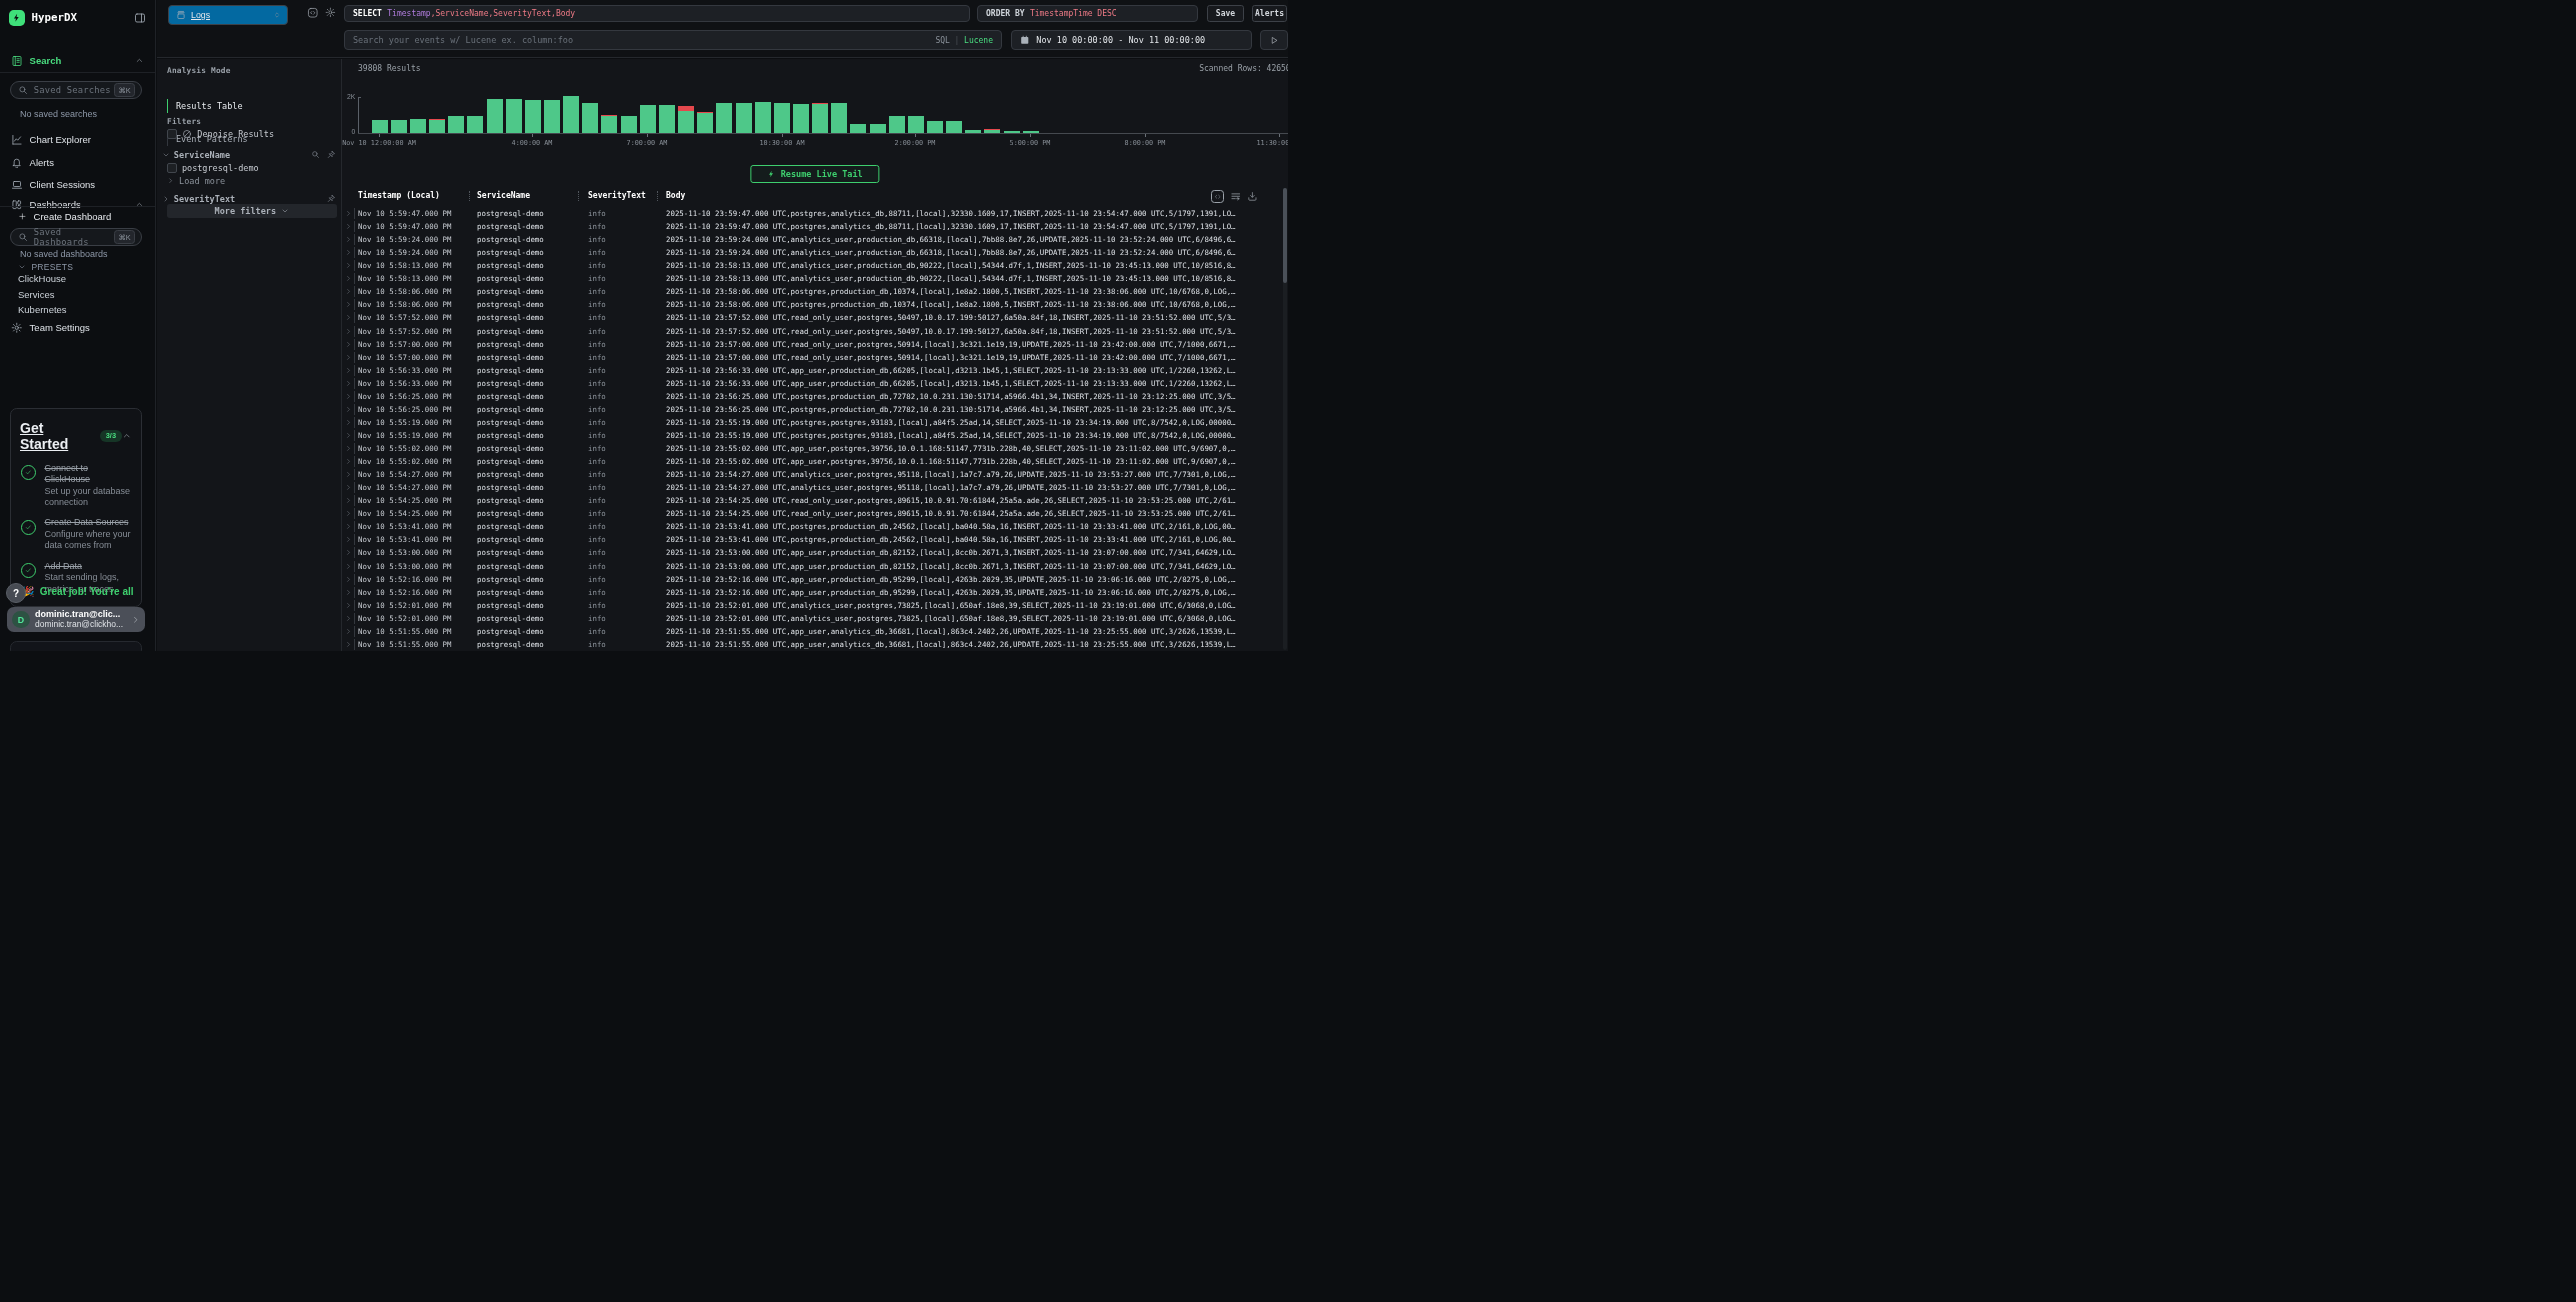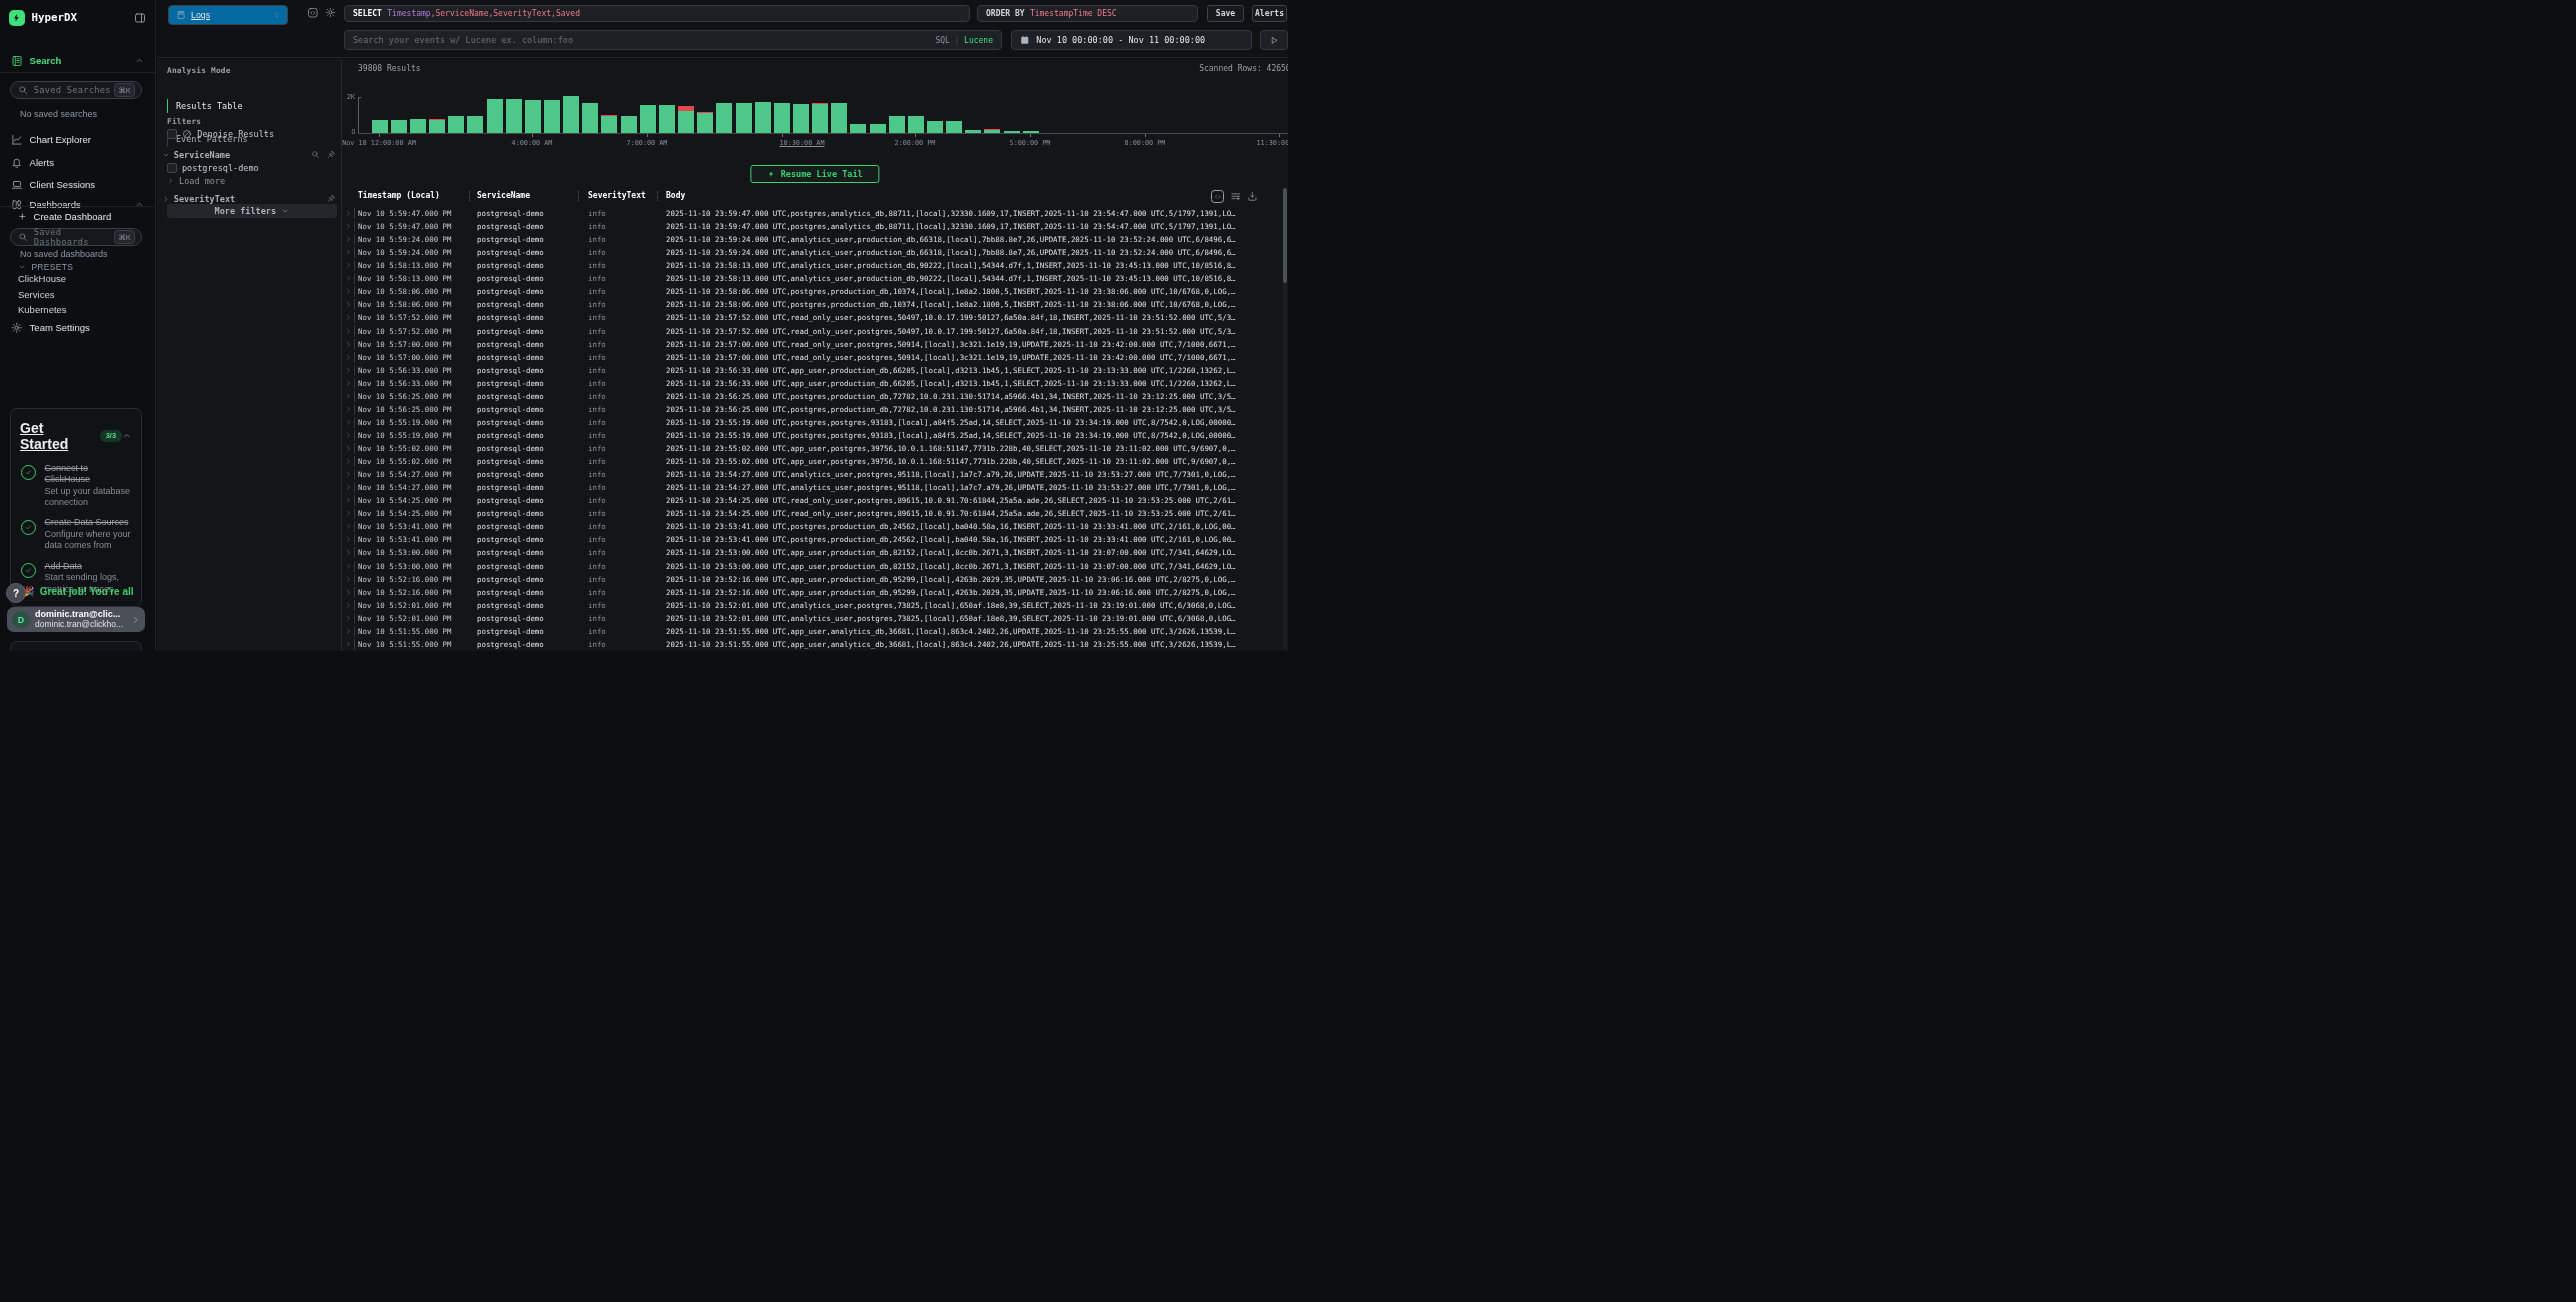--- a/index.html
+++ b/index.html
@@ -358,21 +358,21 @@
     <svg class="ic" width="10.8" height="10.8" viewBox="0 0 24 24">
         <circle cx="12" cy="12" r="3.4"></circle>
         <path d="M12 2.5v2.8M12 18.7v2.8M2.5 12h2.8M18.7 12h2.8M5.2 5.2l2 2M16.8 16.8l2 2M18.8 5.2l-2 2M7.2 16.8l-2 2"></path>
       </svg>
   </span>
 
   <div class="box query-box mono">
     <span class="kw">SELECT</span>
     <span style="width:5.4px"></span>
     <span class="fld-purple">Timestamp</span>
-      <span class="fld-salmon">,ServiceName,SeverityText,Saved</span>
+      <span class="fld-salmon">,ServiceName,SeverityText,Body</span>
   </div>
 
   <div class="box order-box mono">
     <span class="okw">ORDER BY</span>
     <span style="width:5.4px"></span>
     <span class="fld-salmon">TimestampTime DESC</span>
   </div>
 
   <div class="btn" style="left:1050px;width:37px">
       <span>Save</span>
@@ -543,21 +543,21 @@
       </div>
       <div class="bar" style="left: 662px; width: 16px; height: 2px; background: rgb(78, 200, 137);"></div>
       <div class="bar" style="left: 681px; width: 16px; height: 2px; background: rgb(78, 200, 137);"></div>
       <div class="xtick" style="left: 37px;"></div>
       <div class="xlab mono" style="left: 37px;">Nov 10 12:00:00 AM</div>
       <div class="xtick" style="left: 190px;"></div>
       <div class="xlab mono" style="left: 190px;">4:00:00 AM</div>
       <div class="xtick" style="left: 305px;"></div>
       <div class="xlab mono" style="left: 305px;">7:00:00 AM</div>
       <div class="xtick" style="left: 440px;"></div>
-      <div class="xlab mono" style="left: 460px; text-decoration: underline;">10:30:00 AM</div>
+      <div class="xlab mono" style="left: 440px;">10:30:00 AM</div>
       <div class="xtick" style="left: 573px;"></div>
       <div class="xlab mono" style="left: 573px;">2:00:00 PM</div>
       <div class="xtick" style="left: 688px;"></div>
       <div class="xlab mono" style="left: 688px;">5:00:00 PM</div>
       <div class="xtick" style="left: 803px;"></div>
       <div class="xlab mono" style="left: 803px;">8:00:00 PM</div>
       <div class="xtick" style="left: 937px;"></div>
       <div class="xlab mono" style="left: 937px;">11:30:00 PM</div>
     </div>
 

